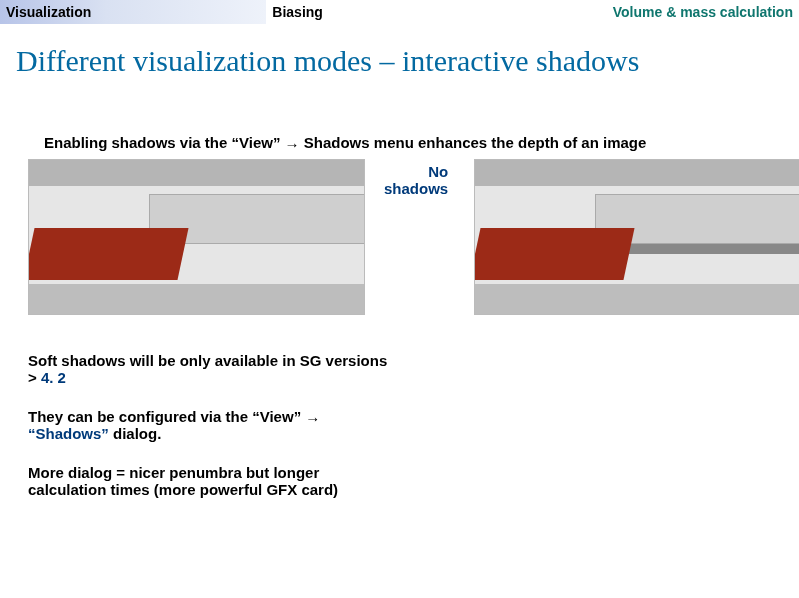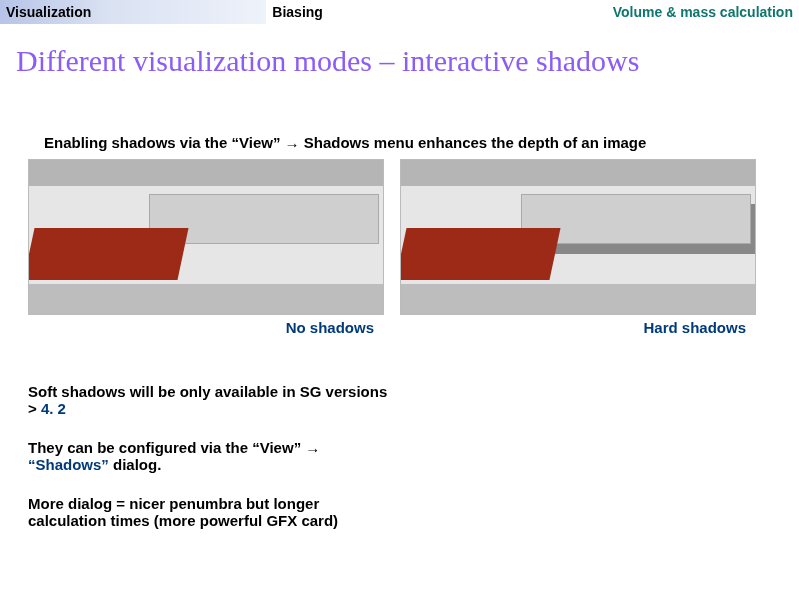--- a/index.html
+++ b/index.html
@@ -1,24 +1,24 @@
 <!DOCTYPE html>
 <html><head>
 <meta charset="utf-8">
 <style>
   * { box-sizing: border-box; margin: 0; padding: 0; }
   html, body { width: 799px; height: 598px; font-family: Arial, Helvetica, sans-serif; background: #fff; color: #000; }
   .tabbar { display: flex; height: 24px; font-size: 14px; font-weight: 700; }
   .tabbar .tab { flex: 1; display: flex; align-items: center; padding: 0 6px; color: #000; }
   .tabbar .tab-active { background: linear-gradient(90deg,#b7c4e8 0%,#d9e1f2 40%,#eef2fa 100%); }
   .tabbar .tab-last { justify-content: flex-end; color: #0f766e; }
-  .title { color: #8b5cf6; font-family: Georgia, 'Times New Roman', serif; font-size: 30px; font-weight: 400; padding: 20px 16px 10px; }
+  .title { color: #0369a1; font-family: Georgia, 'Times New Roman', serif; font-size: 30px; font-weight: 400; padding: 20px 16px 10px; }
   .intro { font-size: 15px; font-weight: 700; padding: 6px 44px 8px; margin-top: 40px; }
   .grid { display: flex; gap: 16px; padding: 0 28px; }
-  .col { display: flex; flex-direction: column; }
+  .col { display: flex; }
   .imgbox { width: 356px; height: 156px; background: #e6e6e6; border: 1px solid #bbb; position: relative; overflow: hidden; }
   .bar-top { position: absolute; top: 0; left: 0; right: 0; height: 26px; background: #b5b5b5; }
   .red-ledge { position: absolute; top: 68px; left: 0; width: 154px; height: 52px; background: #9c2a17; transform: skewX(-12deg); }
   .slab { position: absolute; top: 34px; left: 120px; width: 230px; height: 50px; background: #cfcfcf; border: 1px solid #aaa; }
   .floor { position: absolute; bottom: 0; left: 0; right: 0; height: 30px; background: #bdbdbd; }
   .cap { font-size: 15px; font-weight: 700; color: #003a7a; padding: 4px 0 10px; }
   .cap-right { text-align: right; padding-right: 10px; }
   .cap-center { text-align: center; }
   .row2 { display: flex; gap: 16px; padding: 6px 28px 0; }
   .rightnotes { width: 360px; font-size: 15px; font-weight: 700; display: flex; flex-direction: column; gap: 22px; margin-top: 31px; }

